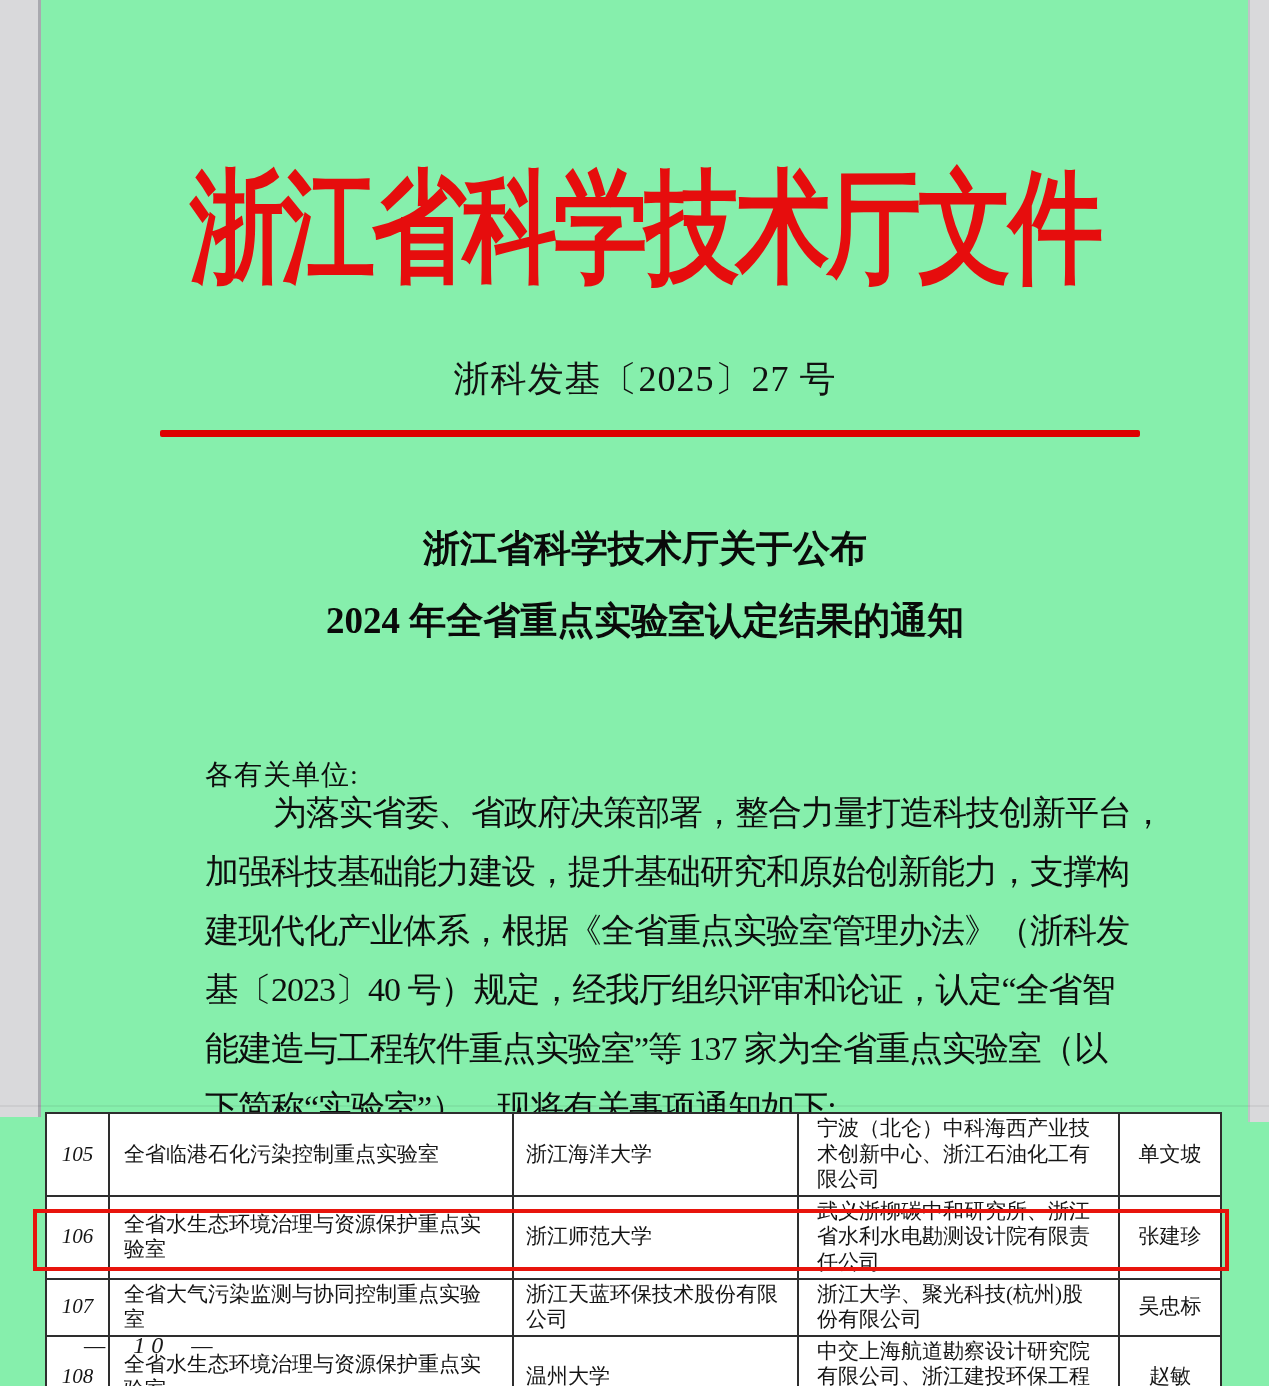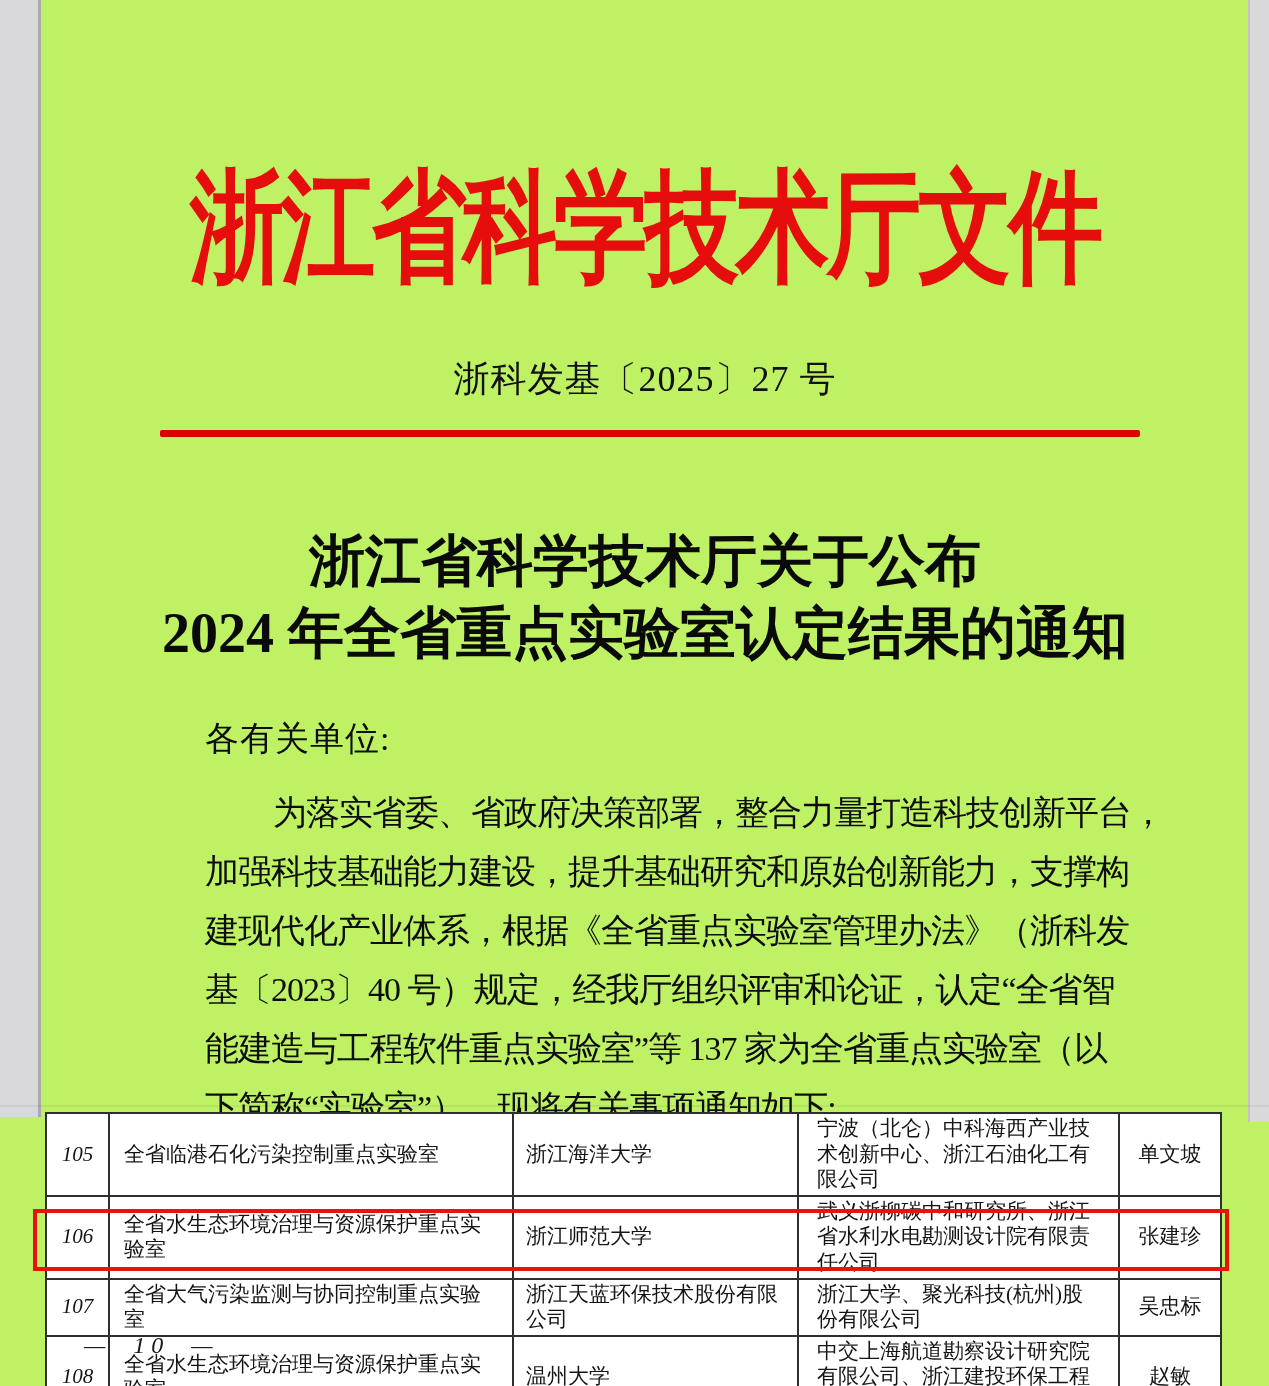--- a/index.html
+++ b/index.html
@@ -3,21 +3,21 @@
 <meta charset="utf-8">
 <style>
   * { margin: 0; padding: 0; box-sizing: border-box; }
   html, body { background: #ffffff; }
   body { font-family: "Liberation Serif", "DejaVu Serif", serif; }
 
   .canvas {
     position: relative;
     width: 1269px;
     height: 1386px;
-    background: #bef264;
+    background: #86efac;
     overflow: hidden;
     margin: 0 auto;
   }
 
   
   .strip-left {
     position: absolute; left: 0; top: 0;
     width: 41px; height: 1117px;
     background: var(--margin-gray, #d9d9db);
     border-right: 3px solid #a9a9af;
@@ -57,29 +57,29 @@
     position: absolute; top: 430px; left: 160px;
     width: 980px; height: 7px;
     background: var(--divider-red, #dd0000);
     border-radius: 2px;
   }
 
   .notice-title { 
     position: absolute; left: 42px; right: 21px;
     text-align: center;
     font-weight: bold; color: #0a0a0a;
-    font-size: 56px;
+    font-size: 37px;
     white-space: nowrap;
   }
   .notice-title.line1 { top: 524px; }
   .notice-title.line2 { top: 596px; }
 
   .salutation {
-    position: absolute; top: 716px; left: 205px;
-    font-size: 34px; color: #0d0d0d;
+    position: absolute; top: 756px; left: 205px;
+    font-size: 28px; color: #0d0d0d;
     letter-spacing: 1px;
   }
 
   .body-paragraph {
     position: absolute; top: 783px; left: 205px; width: 945px;
   }
   .body-line {
     font-size: 34px; line-height: 59px;
     color: #0d0d0d; letter-spacing: -1px;
     white-space: nowrap;

